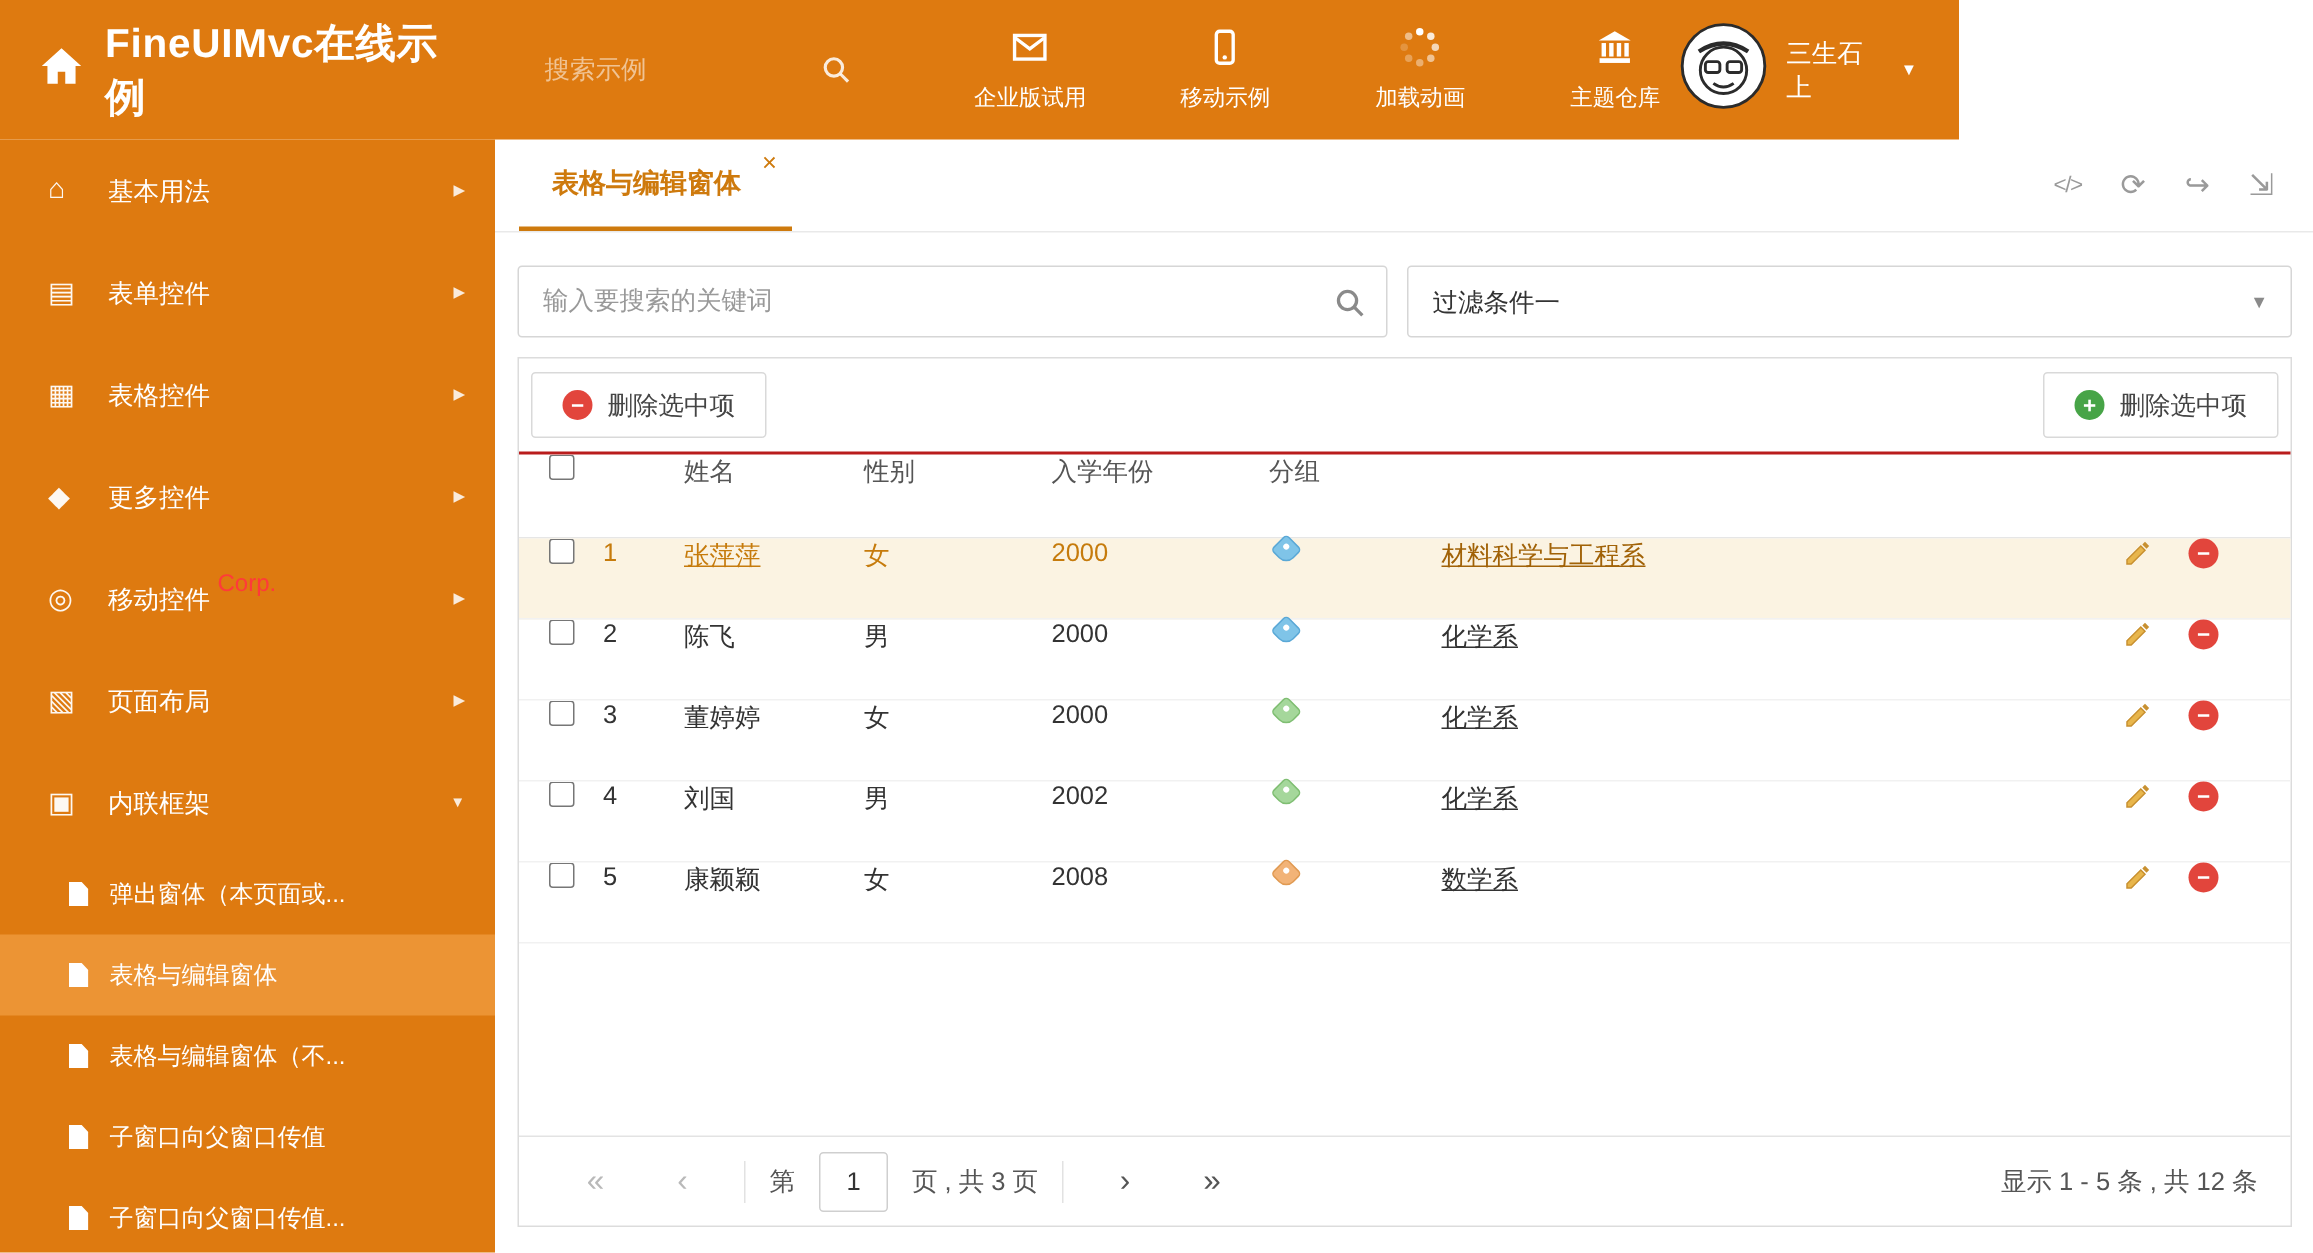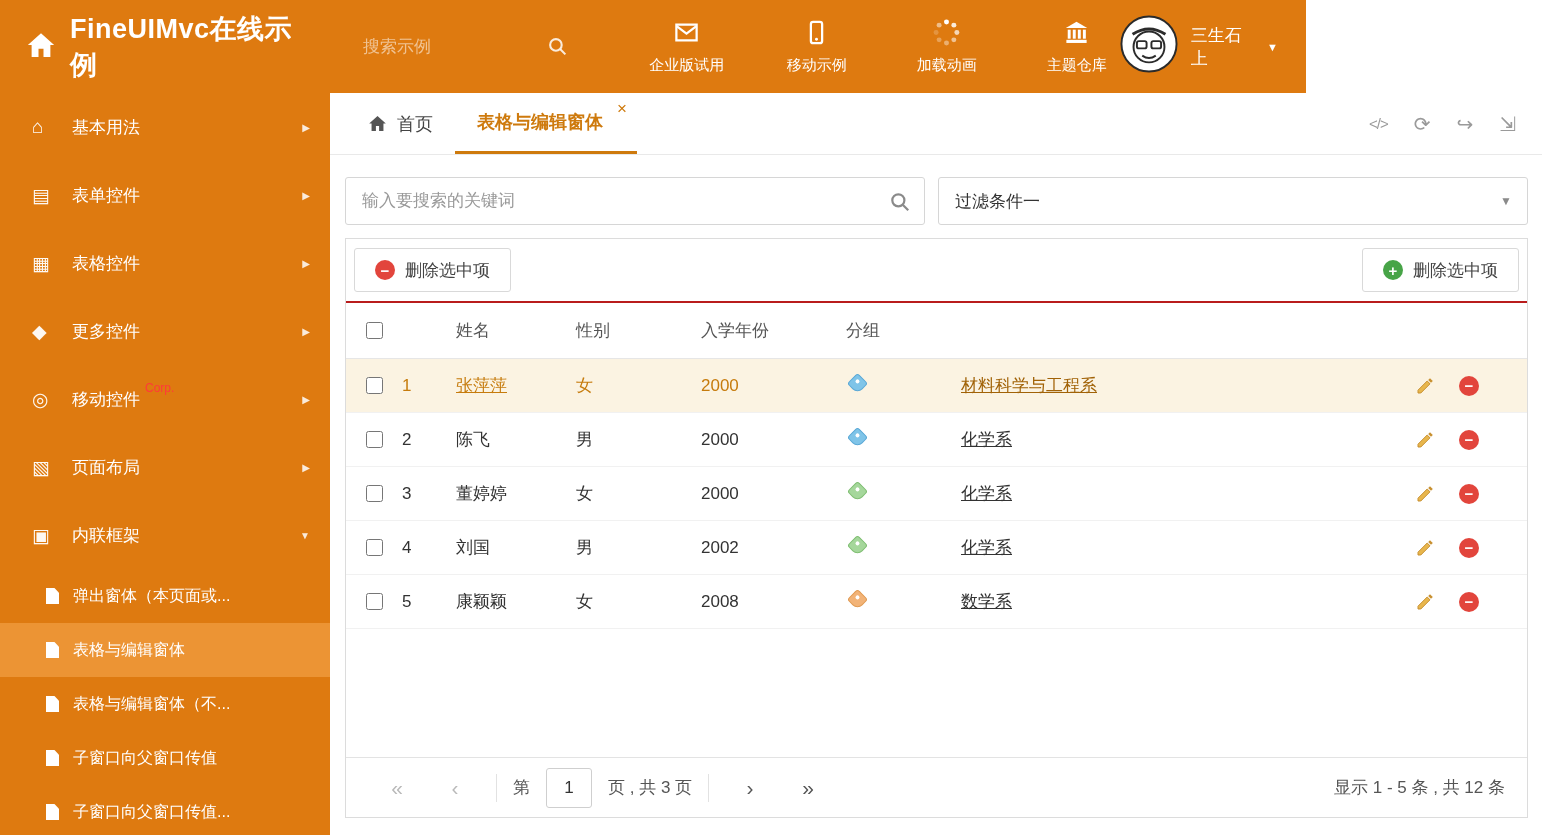--- a/index.html
+++ b/index.html
@@ -25,21 +25,21 @@
   .huser{margin-left:auto;display:flex;align-items:center;gap:13px;padding-right:28px;
     font-size:17px;cursor:pointer}
   .huser .caret{font-size:11px}
 
   
   .sidebar{position:absolute;top:93px;left:0;width:330px;height:742px;background:#DE7A10;
     overflow:hidden;color:#fff}
   .side-item{height:68px;display:flex;align-items:center;padding:0 20px 0 32px;font-size:17px;cursor:pointer}
   .side-icon{width:30px;font-size:19px;opacity:.95}
   .side-label{flex:1;margin-left:10px}
-  .side-badge{color:#FF3A3A;font-size:12px;margin-left:5px;align-self:flex-start;margin-top:16px}
+  .side-badge{color:#FF3A3A;font-size:16px;margin-left:5px;align-self:flex-start;margin-top:16px}
   .side-caret{font-size:10px;opacity:.85}
   .side-subitem{height:54px;display:flex;align-items:center;gap:14px;padding-left:46px;
     font-size:16px;cursor:pointer}
   .side-subitem.selected{background:#EC9434}
   .file-icon{display:inline-block;width:13px;height:16px;background:#fff;
     clip-path:polygon(0 0,65% 0,100% 30%,100% 100%,0 100%)}
 
   
   .main{position:absolute;top:93px;left:330px;width:1212px;height:742px;background:#fff}
 
@@ -71,21 +71,21 @@
   .btn{display:flex;align-items:center;gap:10px;height:44px;padding:0 20px;background:#fff;
     border:1px solid #D9D9D9;border-radius:3px;font-size:17px;color:#444;cursor:pointer}
   .btn-add{margin-left:auto}
   .icon-circle{width:20px;height:20px;border-radius:50%;color:#fff;display:flex;
     align-items:center;justify-content:center;font-size:15px;font-weight:bold;line-height:1}
   .icon-minus{background:#E2453C}
   .icon-minus::before{content:"−"}
   .icon-plus{background:#47A447}
   .icon-plus::before{content:"+"}
 
-  .thead,.trow{display:flex;align-items:center}
+  .thead,.trow{display:flex;align-items:flex-start}
   .thead{height:56px;font-size:17px;color:#555;border-bottom:1px solid #E6E6E6}
   .trow{height:54px;font-size:17px;color:#333;border-bottom:1px solid #F1F1F1;cursor:pointer}
   .trow.selected{background:#FBF3E2;color:#C67B0C}
   .trow.selected .major-link{color:#a16207}
   .trow.selected .col-name{text-decoration:underline}
   .col-check{width:56px;display:flex;justify-content:center}
   .col-check input{width:17px;height:17px;cursor:pointer}
   .col-num{width:45px}
   .col-name{width:120px;padding-left:9px}
   .col-gender{width:125px;padding-left:9px}
@@ -263,28 +263,20 @@
   </div>
   <div class="side-subitem">
     <span class="file-icon"></span>
     <span>子窗口向父窗口传值...</span>
   </div>
 </div>
 
 <div class="main">
 
   <div class="tabbar">
-    <div class="tab">
-      <span class="tab-home-glyph">
-        <svg viewBox="0 0 24 24" width="19" height="19">
-            <path d="M12 2.5L22.5 12h-3v9.5h-5.5v-6.5h-4v6.5H4.5V12h-3z" fill="#555"></path>
-          </svg>
-      </span>
-      <span>首页</span>
-    </div>
     <div class="tab active">
       <span style="font-weight:bold">表格与编辑窗体</span>
       <span class="tab-close">×</span>
     </div>
     <div class="tab-tools">
       <span class="tool-code">&lt;/&gt;</span>
       <span>⟳</span>
       <span>↪</span>
       <span>⇲</span>
     </div>

